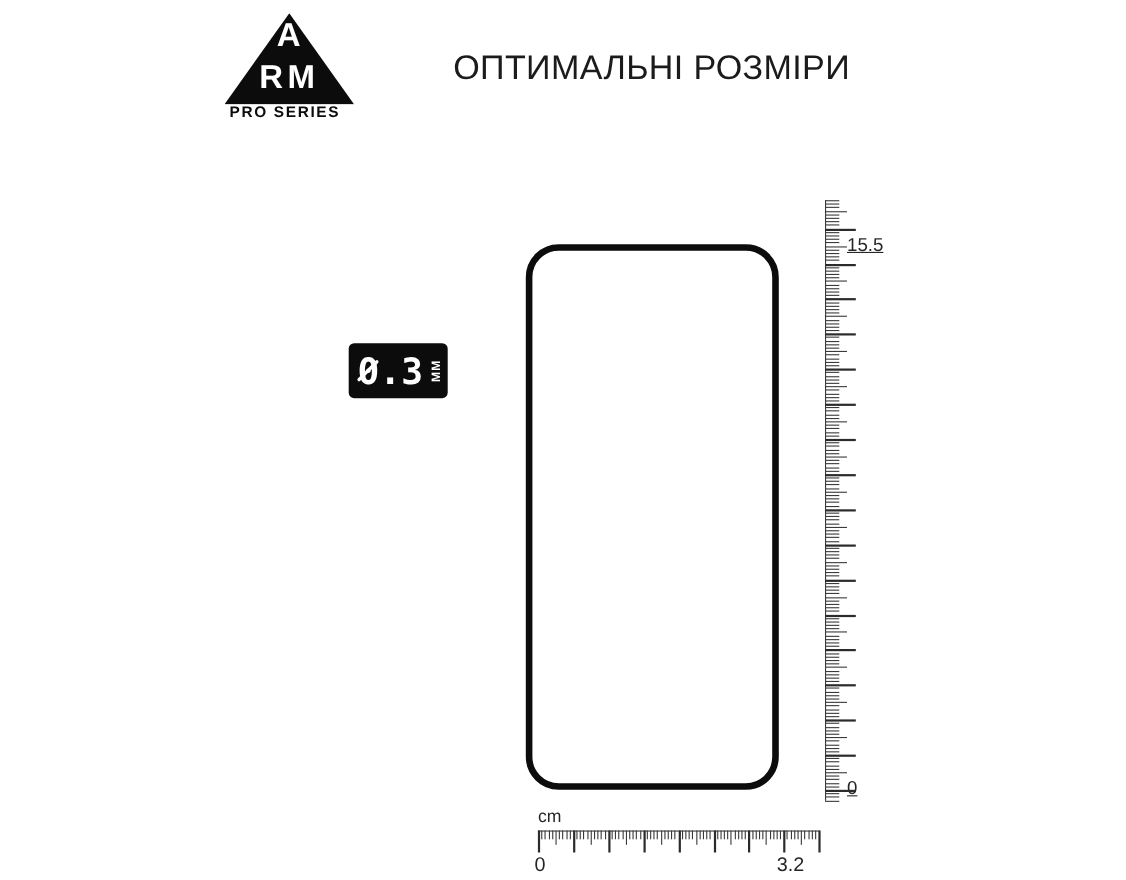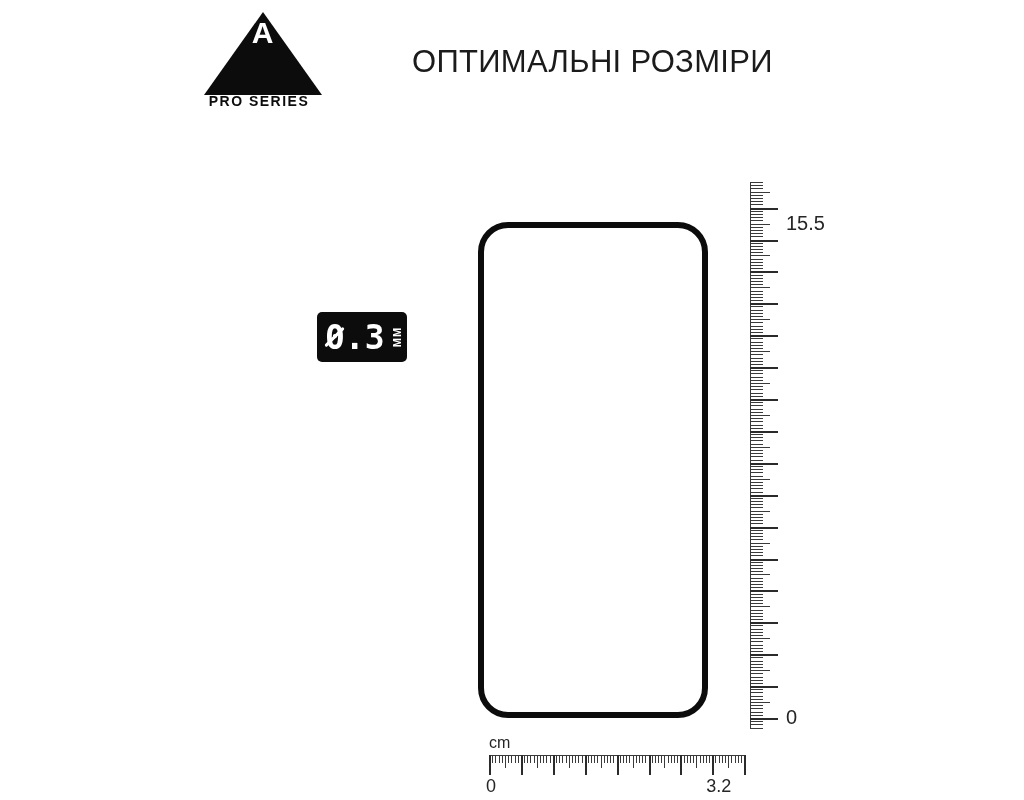--- a/index.html
+++ b/index.html
@@ -43,41 +43,42 @@
   .glass{position:absolute;left:478px;top:222px;width:230px;height:496px;
     border:6px solid var(--ink);border-radius:30px;background:transparent;}
 
   
   .vruler{position:absolute;left:750px;top:0;width:90px;height:800px;}
   .vbaseline{position:absolute;left:0;top:182px;width:1px;height:546px;background:var(--tick);}
   .vtick{position:absolute;left:0;height:1px;background:var(--tick);}
   .vtick.short{width:13px;}
   .vtick.med{width:20px;}
   .vtick.long{width:28px;height:2px;background:#2b2b2b;}
-  .vlabel{position:absolute;left:36px;color:var(--label);font-size:20px;line-height:18px;}
+  .vlabel{position:absolute;left:20px;color:var(--label);font-size:17px;line-height:18px;text-decoration:underline;}
   .vlabel.max{top:214px;}
   .vlabel.zero{top:708px;}
 
   
   .hruler{position:absolute;left:478px;top:755px;width:300px;height:56px;margin-left:11px;}
   .hbaseline{position:absolute;left:0;top:0;width:256px;height:1px;background:var(--tick);}
   .htick{position:absolute;top:0;width:1px;background:var(--tick);}
   .htick.short{height:8px;}
   .htick.med{height:13px;}
   .htick.long{height:20px;width:2px;background:#2b2b2b;}
   .hunit{position:absolute;left:0;top:-21px;color:var(--label);font-size:16px;}
   .hlabel{position:absolute;top:21px;color:var(--label);font-size:18px;transform:translateX(-50%);}
 </style>
 </head>
 <body>
 
 <div class="page">
 
   <div class="logo-triangle">
     <span class="logo-letter-a">A</span>
+    <span class="logo-letters-rm">RM</span>
   </div>
   <div class="logo-subtext">PRO SERIES</div>
 
   <div class="title">ОПТИМАЛЬНІ РОЗМІРИ</div>
 
   <div class="badge">
     <span class="badge-value">0.3</span>
     <span class="badge-slash"></span>
     <span class="badge-unit">
       <span>ММ</span>

